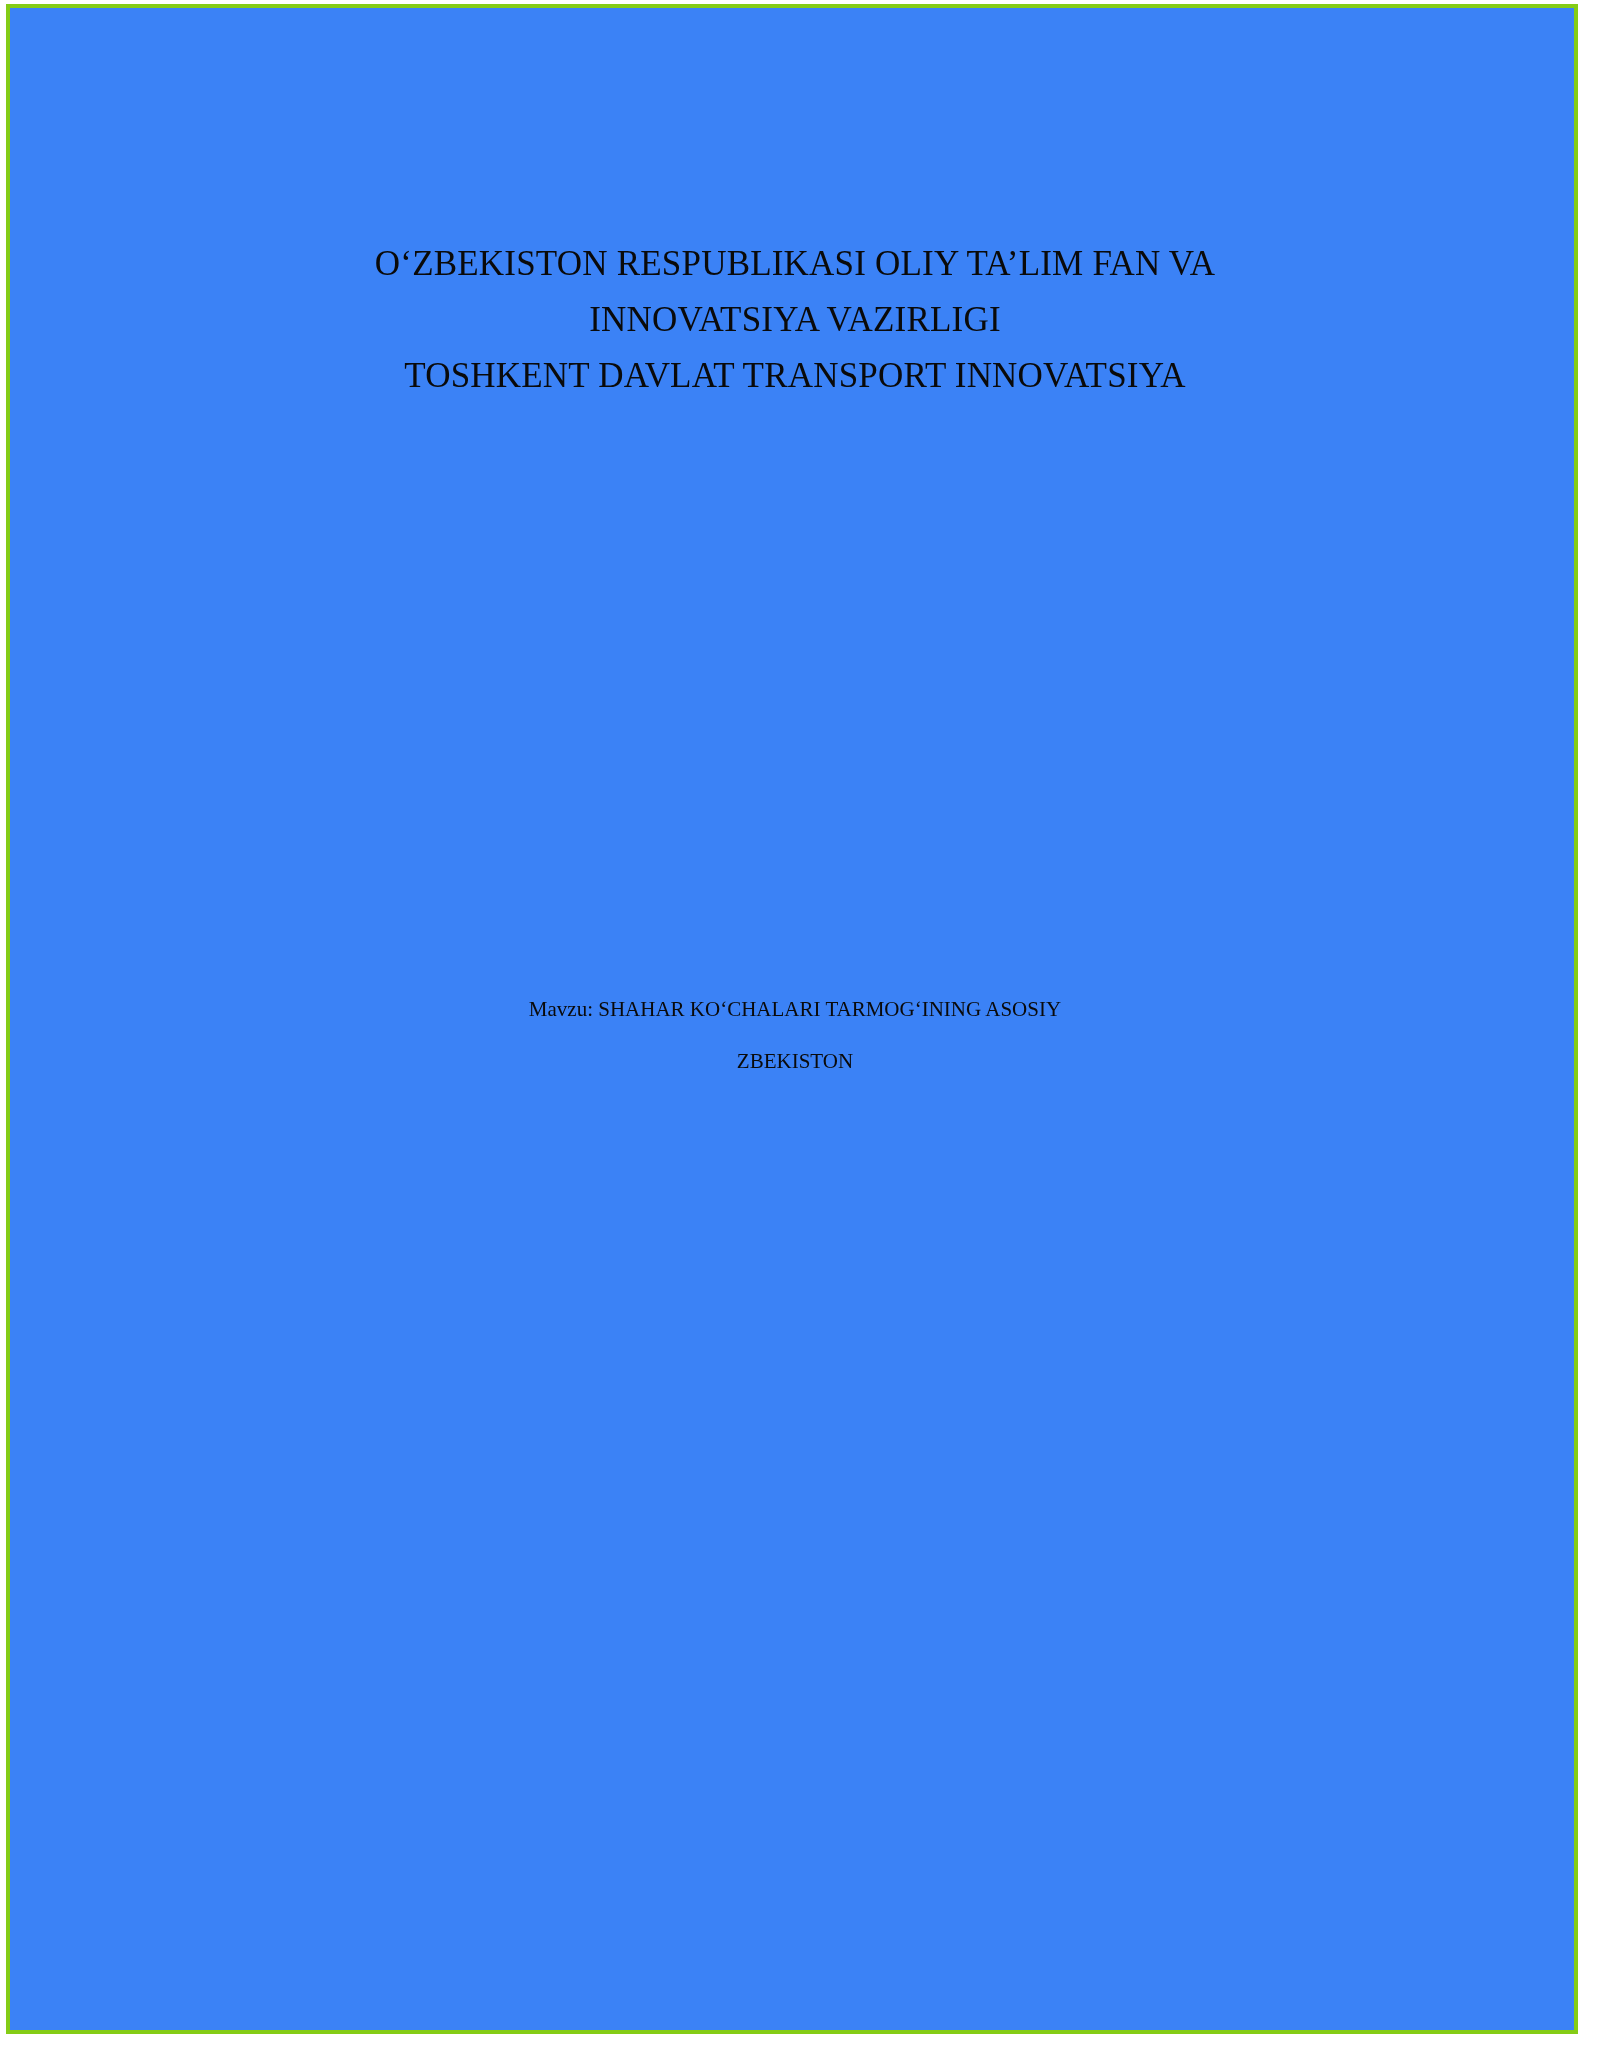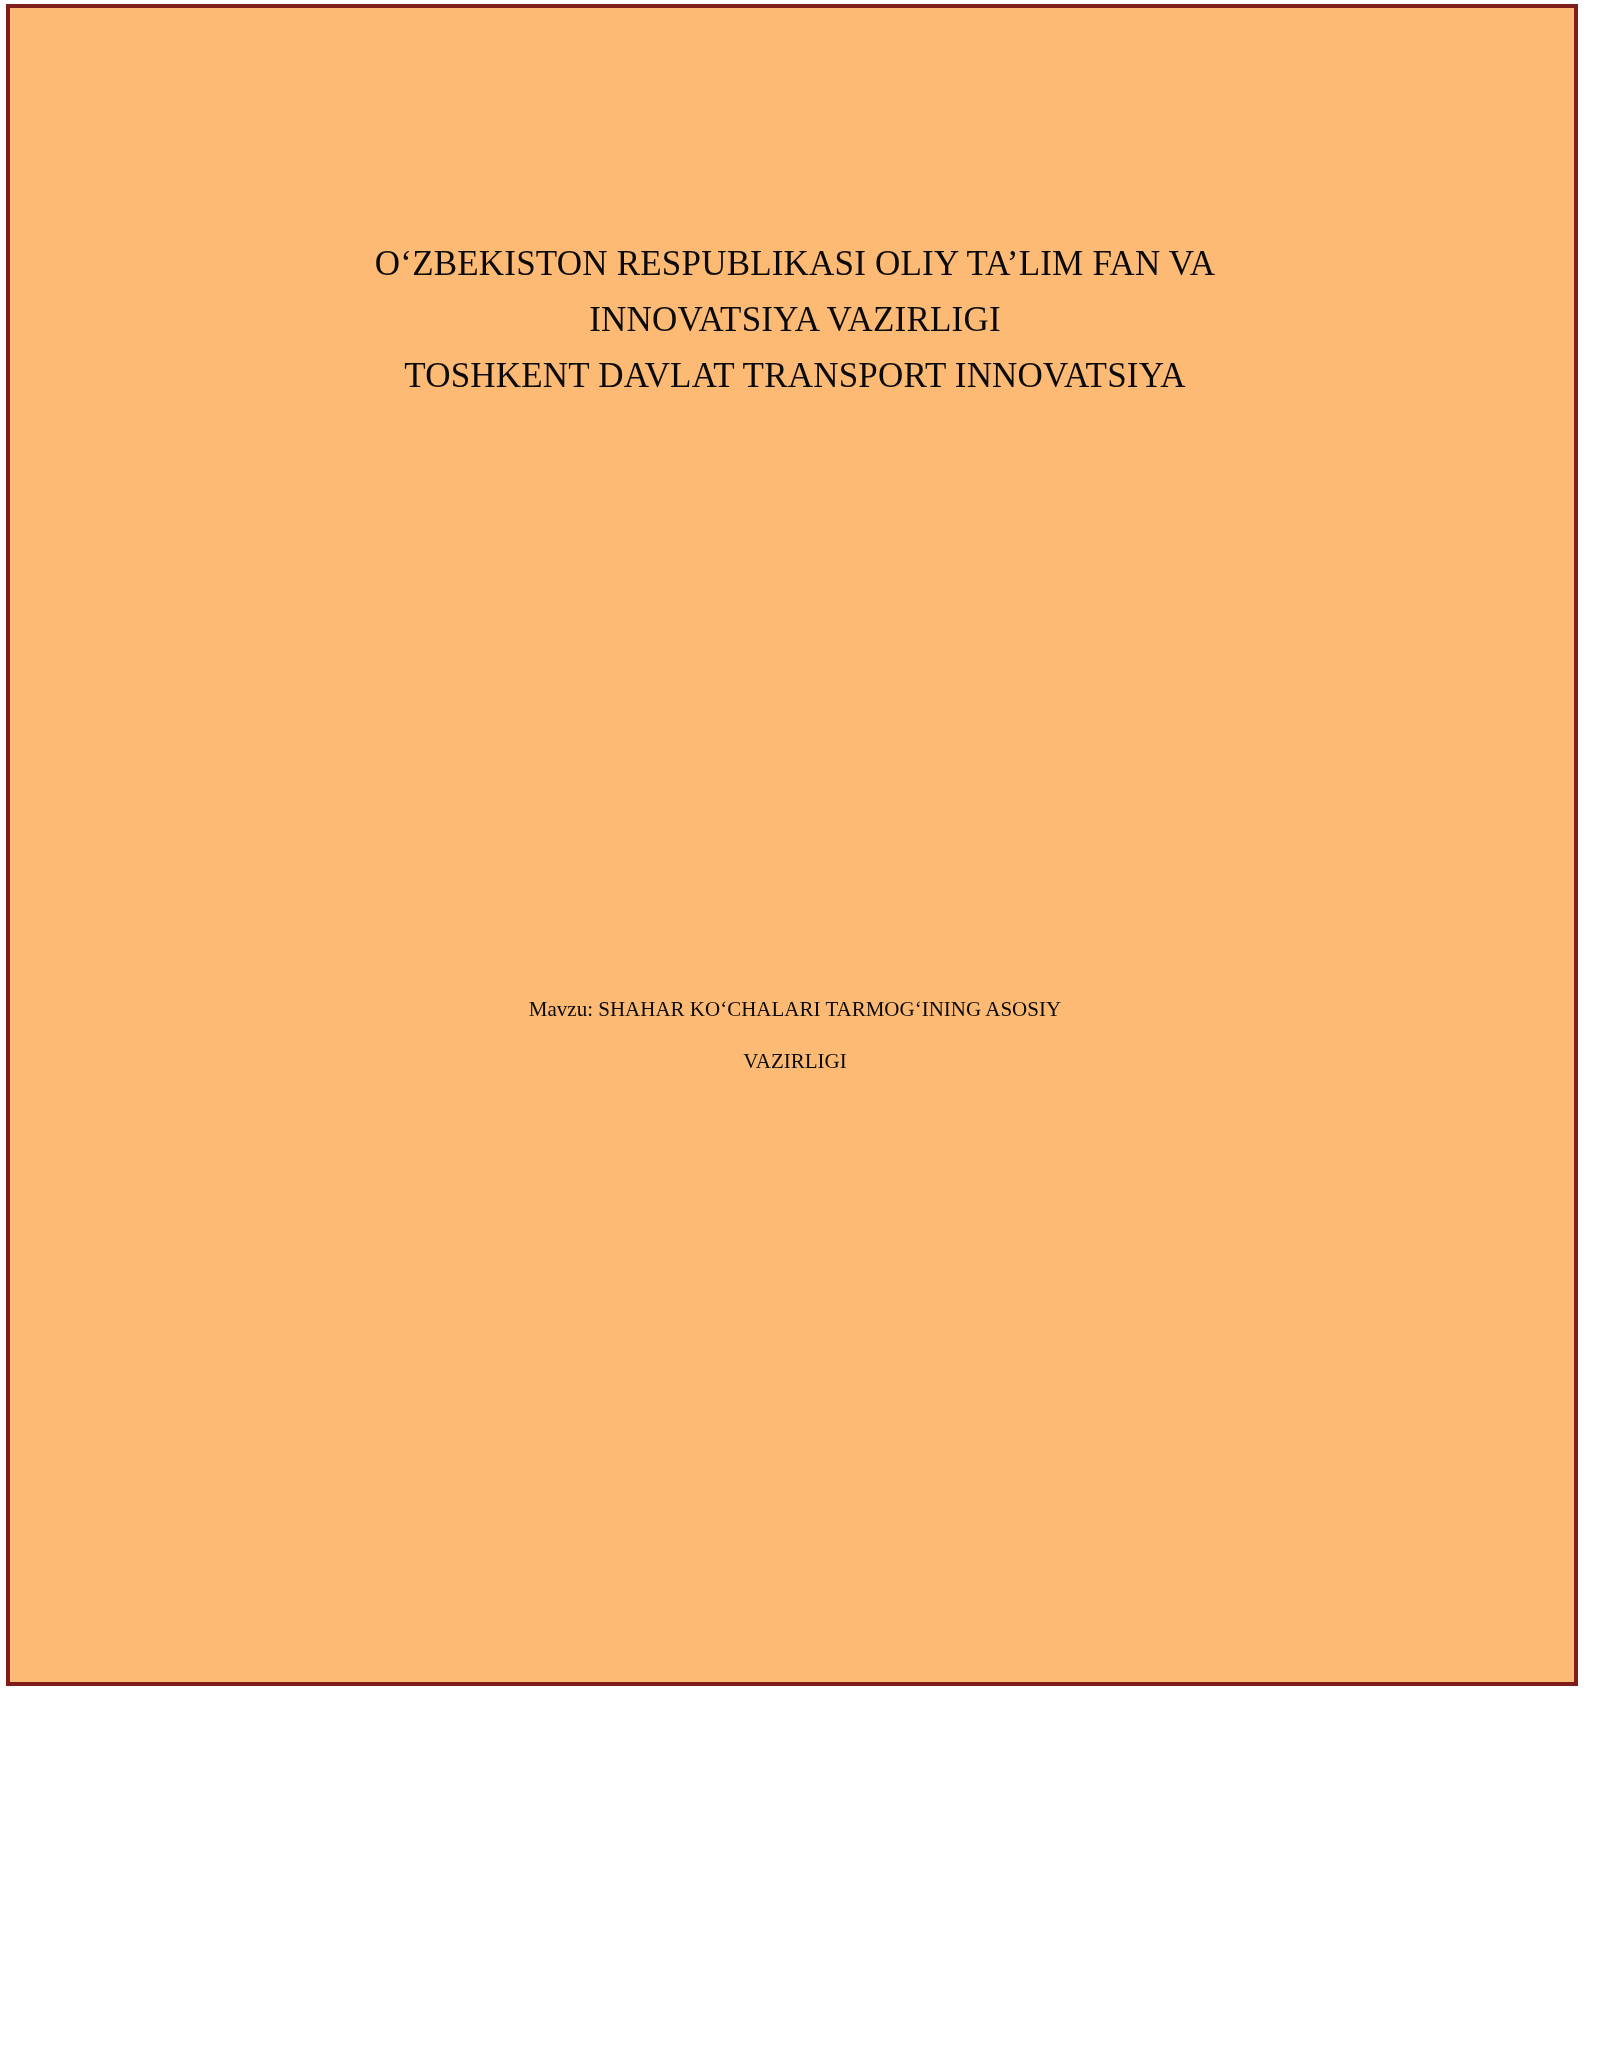--- a/index.html
+++ b/index.html
@@ -20,24 +20,24 @@
     height: 2070px;
     background: #ffffff;
     box-sizing: border-box;
   }
   
   .page-frame {
     position: absolute;
     left: 6px;
     top: 4px;
     width: 1572px;
-    height: 1682px;
-    border: 4px solid #7f1d1d;
+    height: 2030px;
+    border: 4px solid #84cc16;
     box-sizing: border-box;
-    background: #fdba74;
+    background: #3b82f6;
   }
   
   .page-inner {
     position: absolute;
     left: 0;
     top: 0;
     right: 0;
     bottom: 0;
     padding: 0;
     box-sizing: border-box;
@@ -113,20 +113,20 @@
 
         <div class="header-block">
           <div class="header-line">O‘ZBEKISTON RESPUBLIKASI OLIY TA’LIM FAN VA</div>
           <div class="header-line">INNOVATSIYA VAZIRLIGI</div>
           <div class="header-line">TOSHKENT DAVLAT TRANSPORT INNOVATSIYA</div>
         </div>
 
 
         <div class="subject-block">
           <div class="subject-line">Mavzu: SHAHAR KO‘CHALARI TARMOG‘INING ASOSIY</div>
-          <div class="subject-line">VAZIRLIGI</div>
+          <div class="subject-line">ZBEKISTON</div>
         </div>
 
 
       </div>
     </div>
   </div>
 </div>
 
 </body></html>

